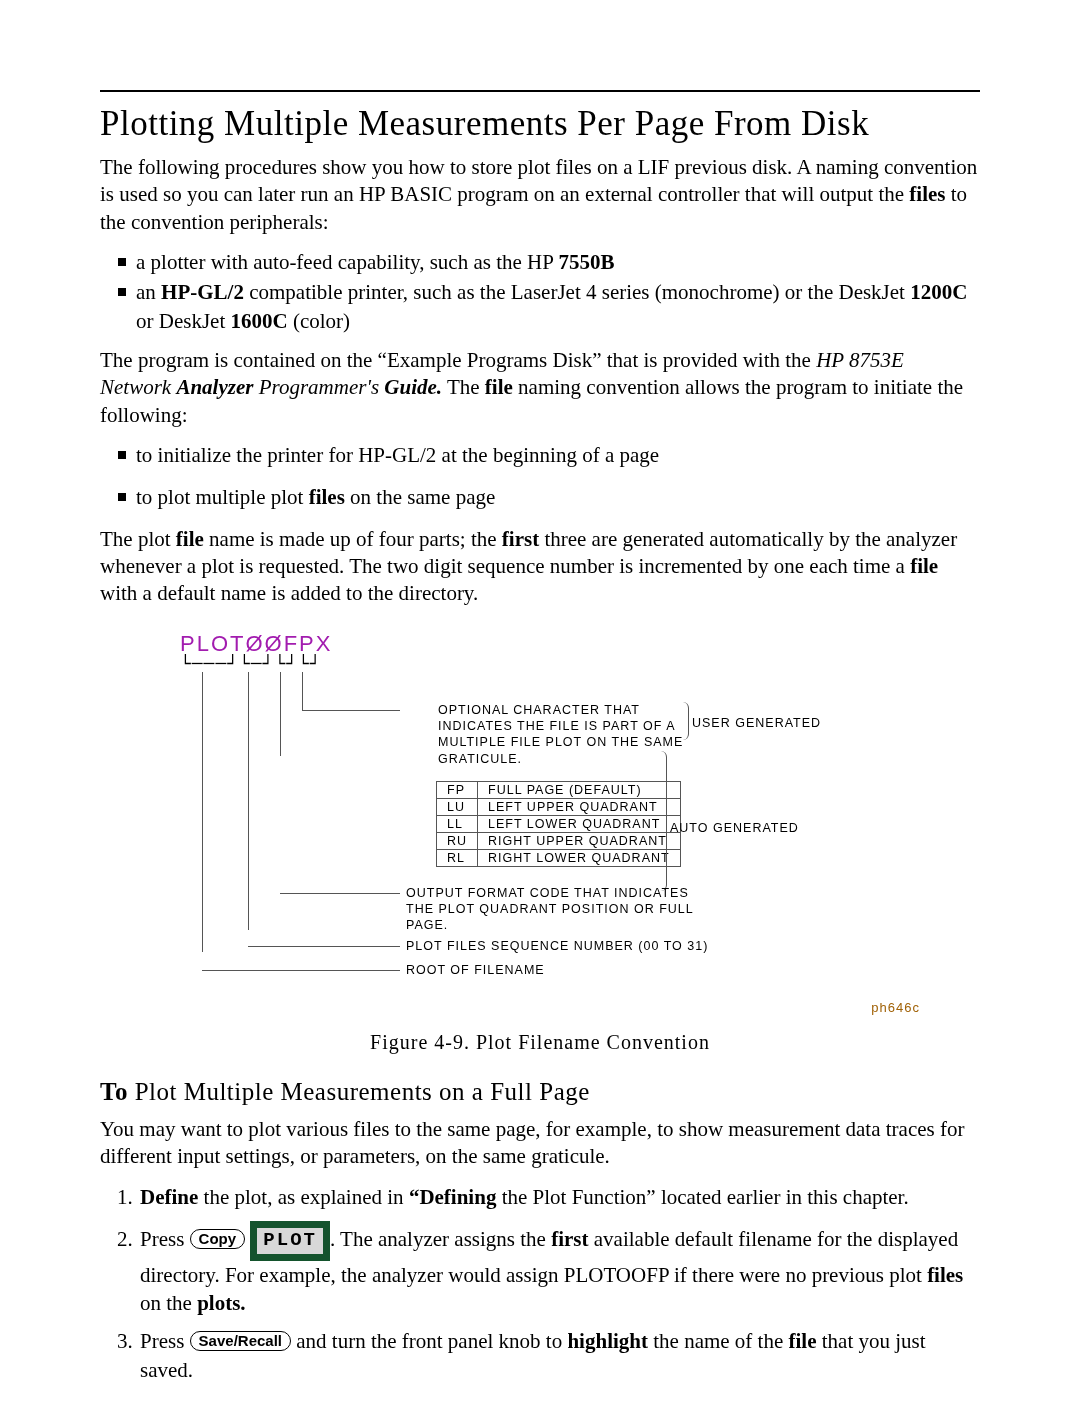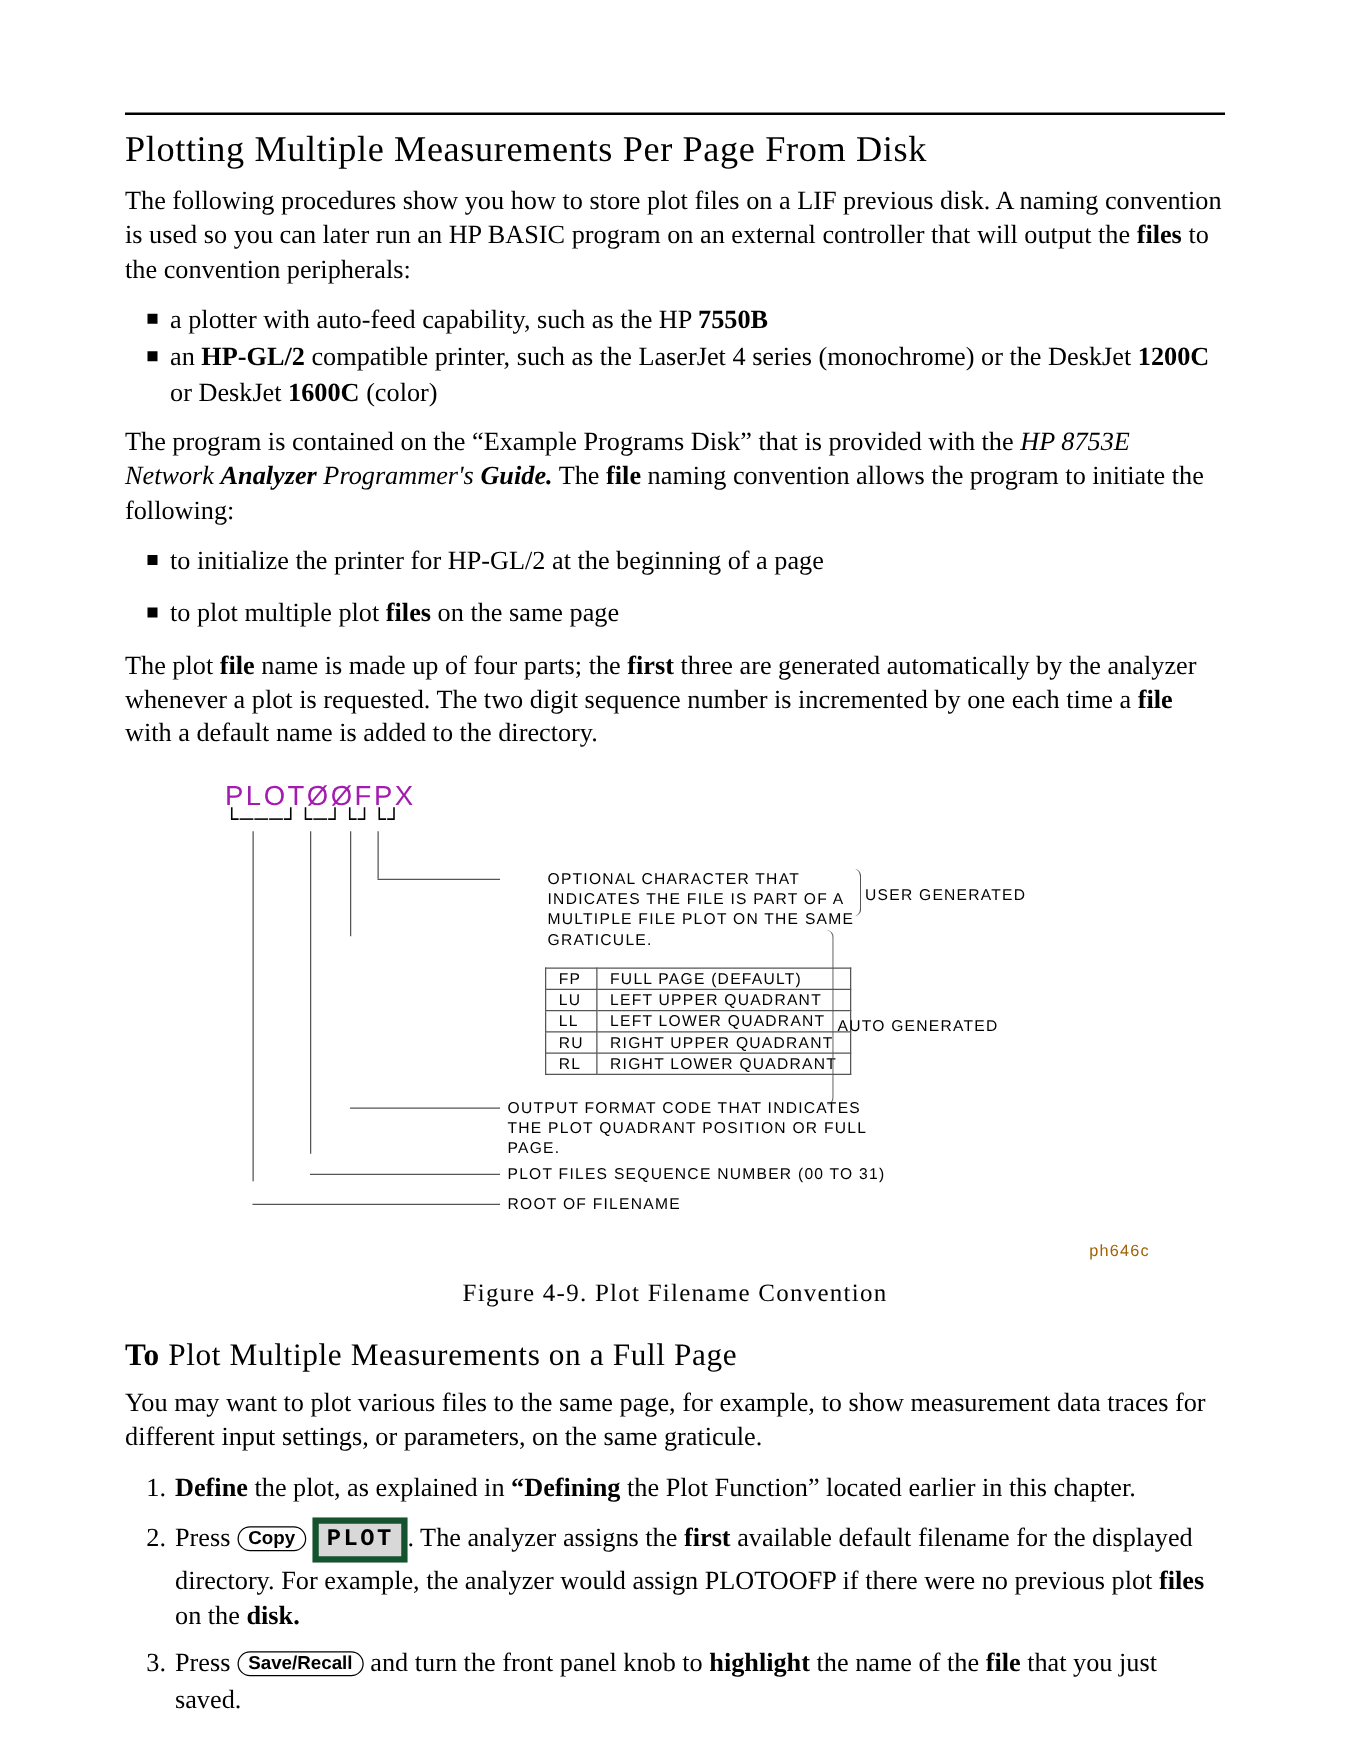--- a/index.html
+++ b/index.html
@@ -11,21 +11,21 @@
     }
     .page {
       padding: 90px 100px 60px 100px;
     }
     .hline {
       border-top: 2px solid #000;
       margin-bottom: 12px;
     }
     h1.section-title {
       font-family: "Times New Roman", Times, serif;
-      font-size: 29px;
+      font-size: 35px;
       font-weight: normal;
       letter-spacing: 0.5px;
       margin: 0 0 10px 0;
     }
     p {
       font-size: 21px;
       line-height: 1.3;
       margin: 0 0 12px 0;
     }
     ul.square {
@@ -88,21 +88,21 @@
       line-height: 1.2;
     }
     .softkey {
       display: inline-block;
       background: #d8d8d8;
       padding: 0 6px;
       font-family: "Courier New", monospace;
       font-weight: bold;
       font-size: 19px;
       letter-spacing: 2px;
-      border: 5px solid #14532d;
+      border: 7px solid #14532d;
       vertical-align: 1px;
     }
     .figure-wrap {
       width: 100%;
       margin: 24px 0 6px 0;
     }
     .figure {
       width: 760px;
       margin: 0 auto 0 80px;
       font-family: Arial, Helvetica, sans-serif;
@@ -301,21 +301,21 @@
     <span class="bold">To</span><span> Plot Multiple Measurements on a Full Page</span>
   </h2>
 
   <p>You may want to plot various files to the same page, for example, to show measurement data traces for different input settings, or parameters, on the same graticule.</p>
 
   <ol>
     <li>
       <span class="bold">Define</span><span> the plot, as explained in </span><span class="bold">“Defining</span><span> the Plot Function” located earlier in this chapter.</span>
     </li>
     <li>
-      <span>Press </span><span class="btn-key">Copy</span> <span class="softkey">PLOT</span><span>. The analyzer assigns the </span><span class="bold">first</span><span> available default filename for the displayed directory. For example, the analyzer would assign PLOTOOFP if there were no previous plot </span><span class="bold">files</span><span> on the </span><span class="bold">disk.</span>
+      <span>Press </span><span class="btn-key">Copy</span> <span class="softkey">PLOT</span><span>. The analyzer assigns the </span><span class="bold">first</span><span> available default filename for the displayed directory. For example, the analyzer would assign PLOTOOFP if there were no previous plot </span><span class="bold">files</span><span> on the </span><span class="bold">plots.</span>
     </li>
     <li>
       <span>Press </span><span class="btn-key">Save/Recall</span><span> and turn the front panel knob to </span><span class="bold">highlight</span><span> the name of the </span><span class="bold">file</span><span> that you just saved.</span>
     </li>
 
   </ol>
 
 </div>
 
 </body></html>

